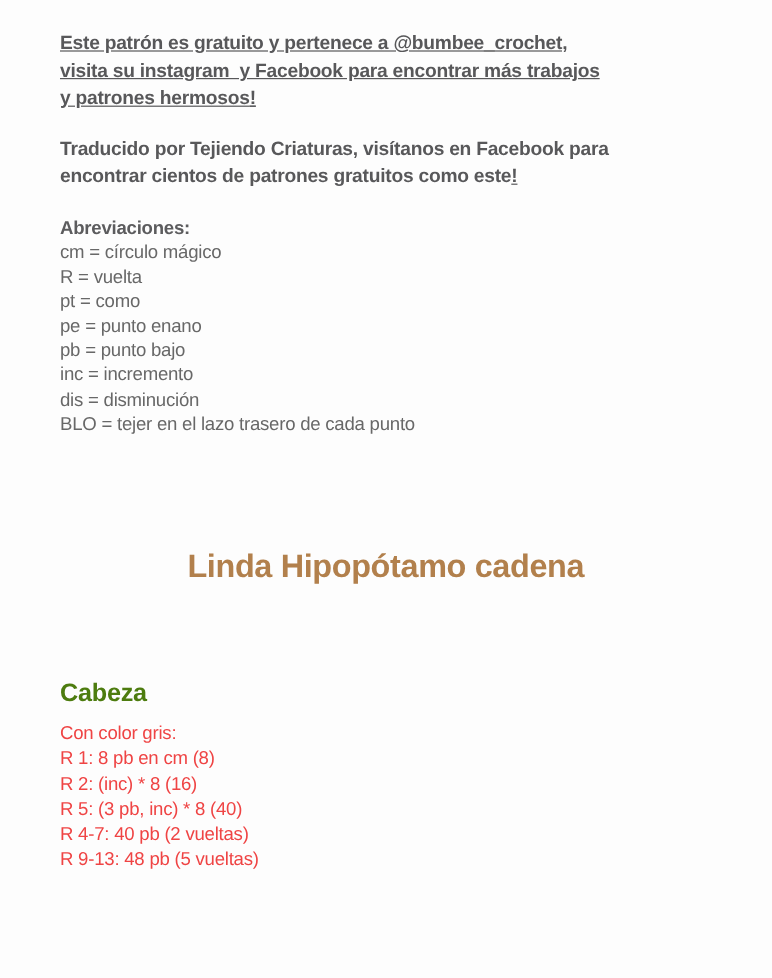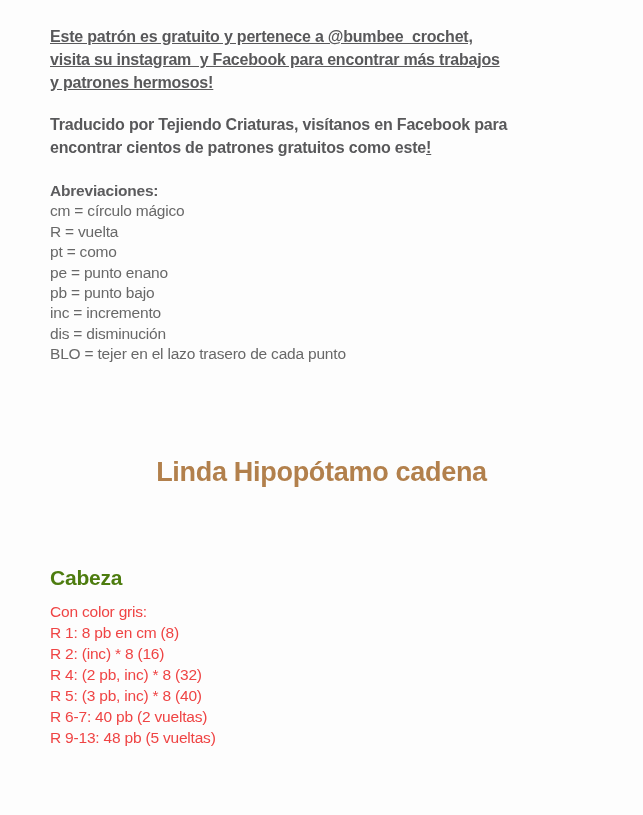--- a/index.html
+++ b/index.html
@@ -98,19 +98,18 @@
   </section>
 
   <h1 class="doc-title abs">Linda Hipopótamo cadena</h1>
 
   <h2 class="section-heading abs">Cabeza</h2>
 
   <section class="pattern abs">
     <div>Con color gris:</div>
     <div>R 1: 8 pb en cm (8)</div>
     <div>R 2: (inc) * 8 (16)</div>
-    <div>R 4: (2 pb, inc) * 8 (32)</div>
     <div>R 5: (3 pb, inc) * 8 (40)</div>
-    <div>R 6-7: 40 pb (2 vueltas)</div>
+    <div>R 4-7: 40 pb (2 vueltas)</div>
     <div>R 9-13: 48 pb (5 vueltas)</div>
   </section>
 
 </main>
 
 </body></html>

